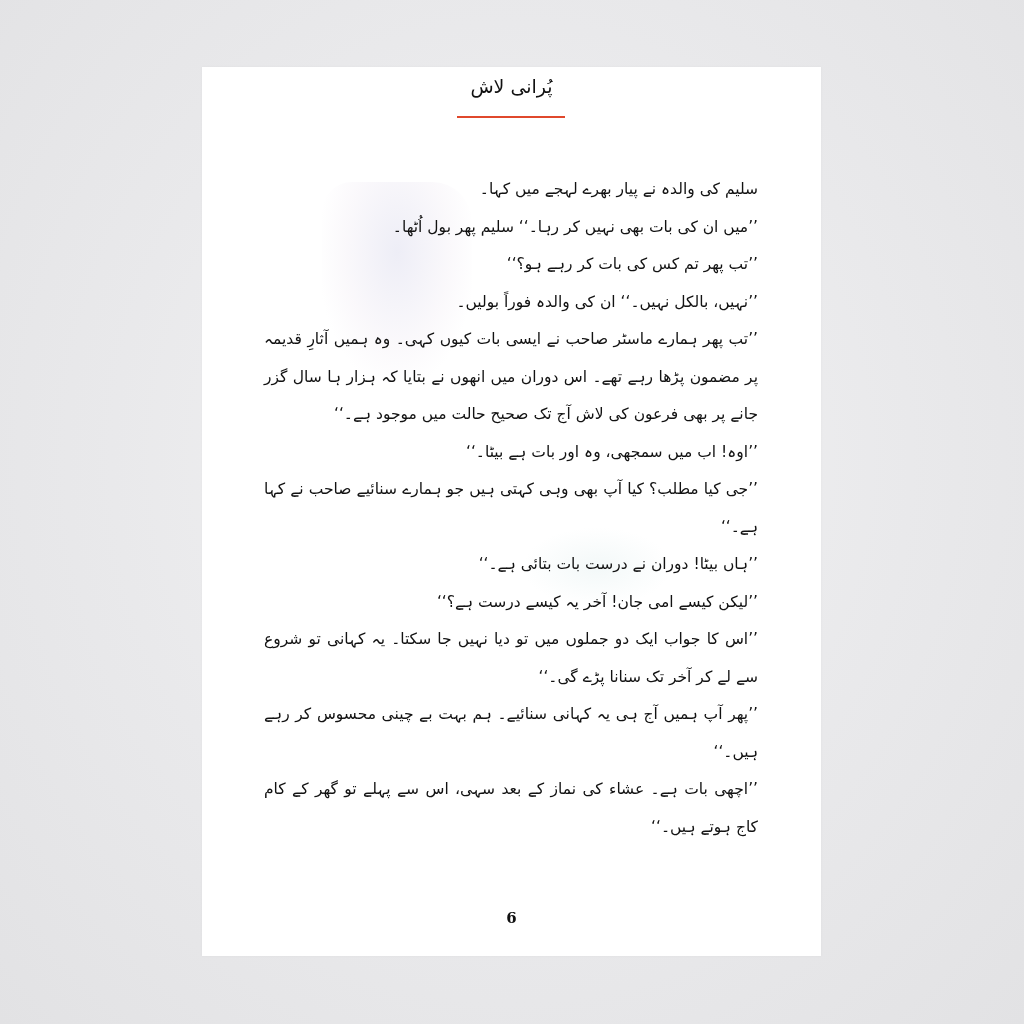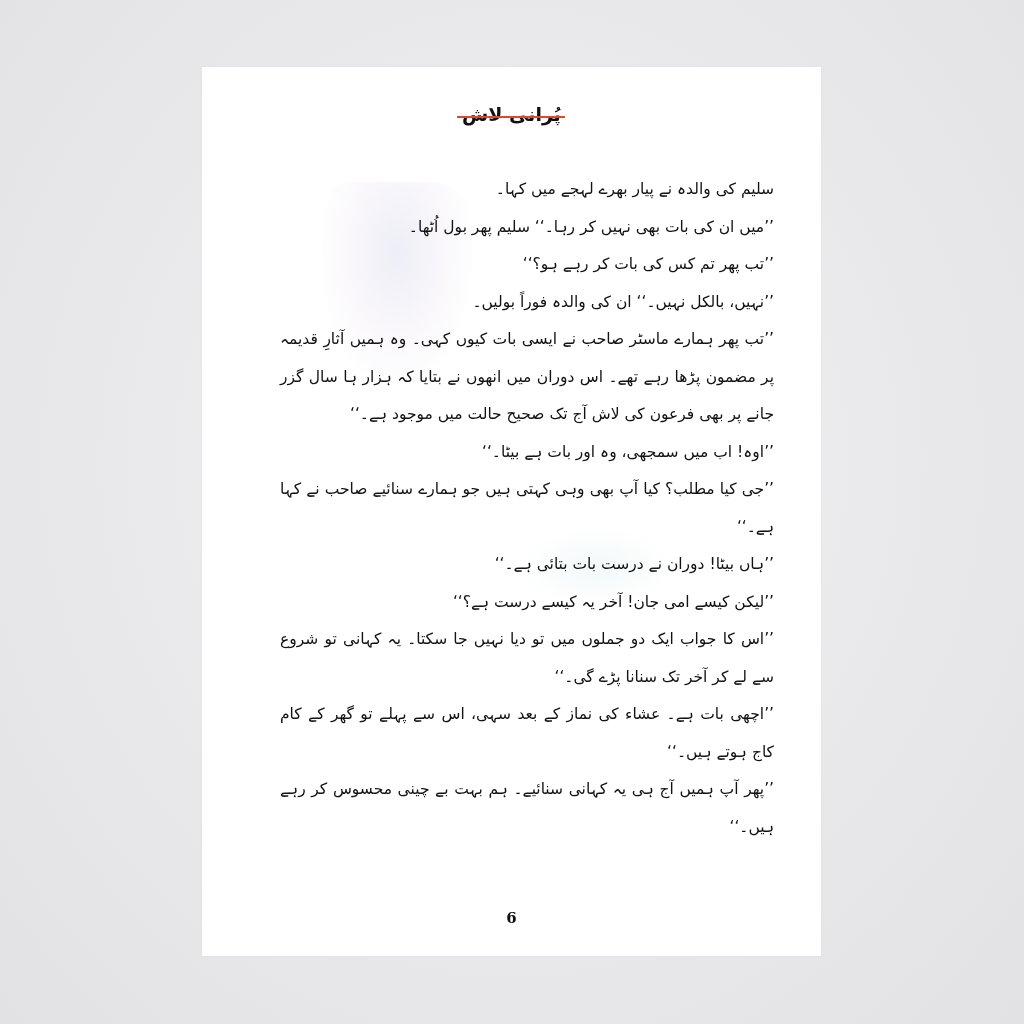--- a/index.html
+++ b/index.html
@@ -37,42 +37,42 @@
       position: absolute;
       left: 320px;
       top: 460px;
       width: 150px;
       height: 80px;
       background: radial-gradient(ellipse at 50% 50%, rgba(200,225,225,0.22) 0%, rgba(255,255,255,0) 70%);
       pointer-events: none;
     }
     .running-title {
       position: absolute;
-      top: 36px;
+      top: 8px;
       left: 0;
       width: 619px;
       text-align: center;
       direction: rtl;
       font-family: "DejaVu Sans", sans-serif;
       font-size: 19px;
-      font-weight: bold;
+      font-weight: normal;
       color: #111;
     }
     .title-rule {
       position: absolute;
       top: 49px;
       left: 255px;
       width: 108px;
       height: 2px;
       background: #e0482c;
     }
     .body-text {
       position: absolute;
       top: 104px;
-      left: 78px;
+      left: 62px;
       width: 494px;
       direction: rtl;
       text-align: right;
       font-family: "DejaVu Sans", sans-serif;
       font-size: 15.5px;
       color: #121212;
     }
     .para {
       margin: 0;
       line-height: 37.5px;
@@ -108,18 +108,18 @@
     <p class="para first">سلیم کی والدہ نے پیار بھرے لہجے میں کہا۔</p>
     <p class="para">’’میں ان کی بات بھی نہیں کر رہا۔‘‘ سلیم پھر بول اُٹھا۔</p>
     <p class="para">’’تب پھر تم کس کی بات کر رہے ہو؟‘‘</p>
     <p class="para">’’نہیں، بالکل نہیں۔‘‘ ان کی والدہ فوراً بولیں۔</p>
     <p class="para">’’تب پھر ہمارے ماسٹر صاحب نے ایسی بات کیوں کہی۔ وہ ہمیں آثارِ قدیمہ پر مضمون پڑھا رہے تھے۔ اس دوران میں انھوں نے بتایا کہ ہزار ہا سال گزر جانے پر بھی فرعون کی لاش آج تک صحیح حالت میں موجود ہے۔‘‘</p>
     <p class="para">’’اوہ! اب میں سمجھی، وہ اور بات ہے بیٹا۔‘‘</p>
     <p class="para">’’جی کیا مطلب؟ کیا آپ بھی وہی کہتی ہیں جو ہمارے سنائیے صاحب نے کہا ہے۔‘‘</p>
     <p class="para">’’ہاں بیٹا! دوران نے درست بات بتائی ہے۔‘‘</p>
     <p class="para">’’لیکن کیسے امی جان! آخر یہ کیسے درست ہے؟‘‘</p>
     <p class="para">’’اس کا جواب ایک دو جملوں میں تو دیا نہیں جا سکتا۔ یہ کہانی تو شروع سے لے کر آخر تک سنانا پڑے گی۔‘‘</p>
+    <p class="para">’’پھر آپ ہمیں آج ہی یہ کہانی سنائیے۔ ہم بہت بے چینی محسوس کر رہے ہیں۔‘‘</p>
     <p class="para">’’اچھی بات ہے۔ عشاء کی نماز کے بعد سہی، اس سے پہلے تو گھر کے کام کاج ہوتے ہیں۔‘‘</p>
-    <p class="para">’’پھر آپ ہمیں آج ہی یہ کہانی سنائیے۔ ہم بہت بے چینی محسوس کر رہے ہیں۔‘‘</p>
   </div>
 
   <div class="page-number">6</div>
 </div>
 
 </body></html>

